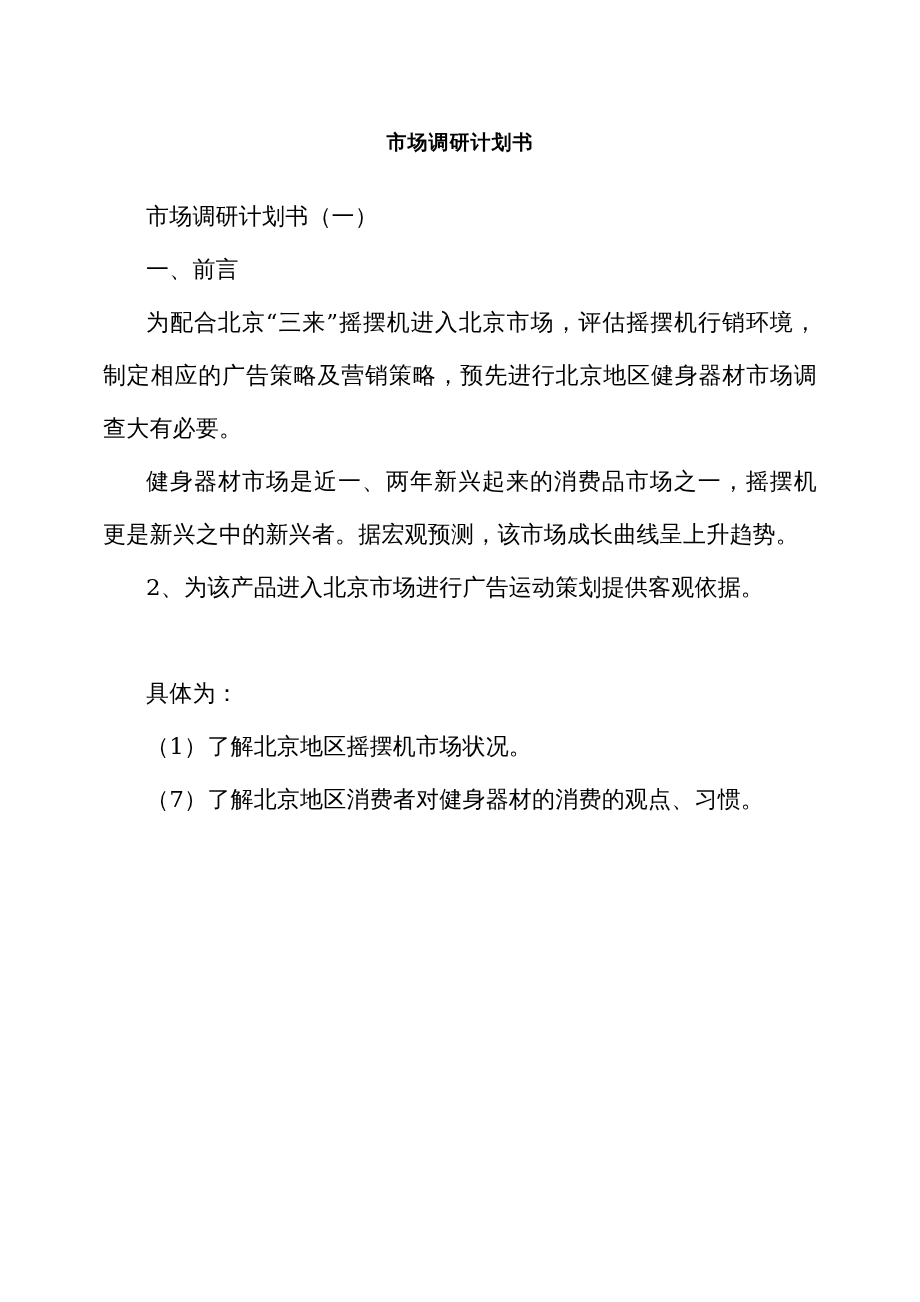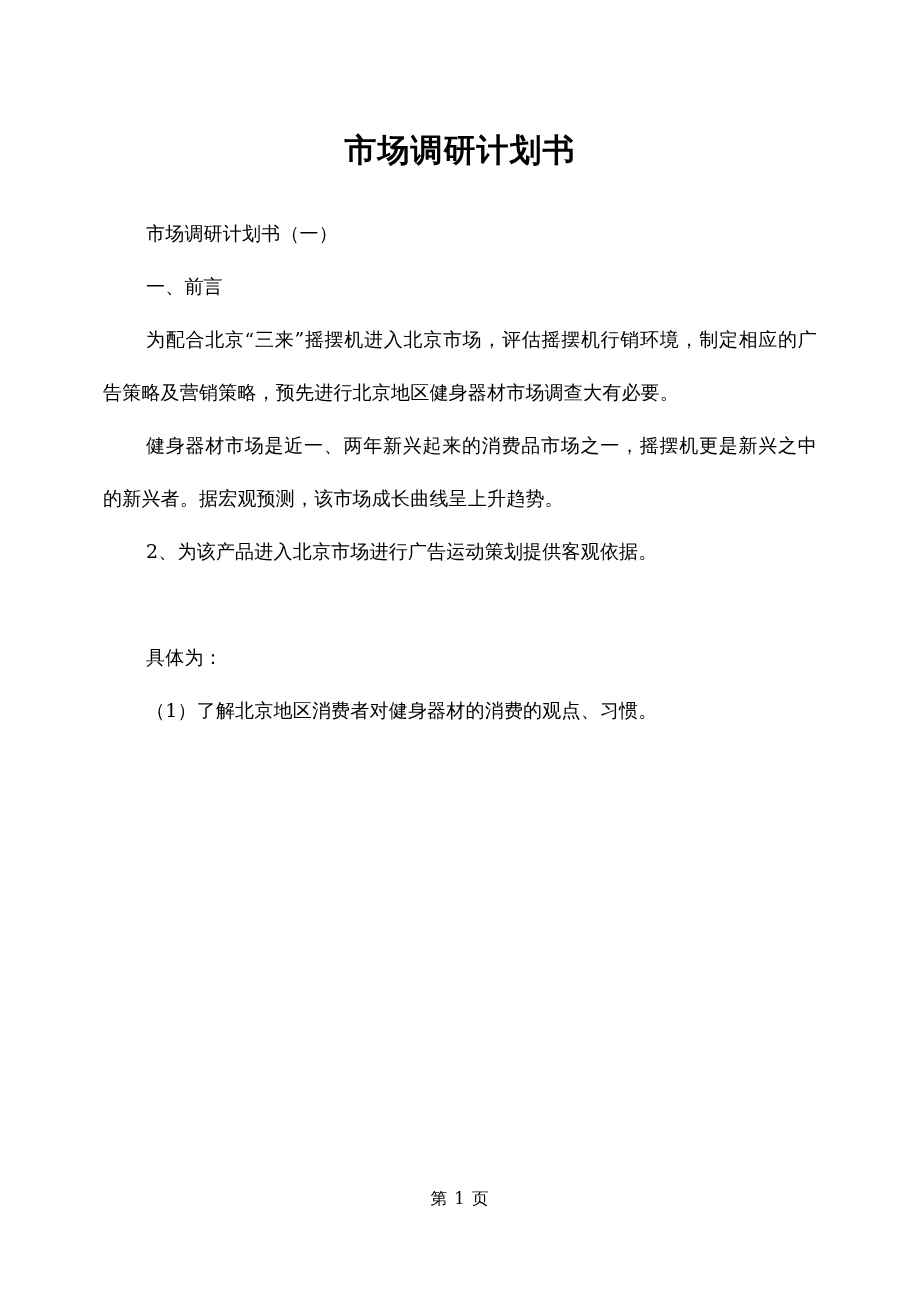--- a/index.html
+++ b/index.html
@@ -26,32 +26,32 @@
   .content {
     position: absolute;
     left: 103px;
     top: 0;
     width: 714px;
   }
   .doc-title {
     text-align: center;
     font-family: "DejaVu Sans", "Liberation Sans", sans-serif;
     font-weight: bold;
-    font-size: 32px;
+    font-size: 20px;
     letter-spacing: 1px;
     margin-top: 128px;
     margin-bottom: 0;
     line-height: 1.4;
   }
   .body-block {
     margin-top: 34px;
   }
   p.para {
     margin: 0 0 0 0;
-    font-size: 19px;
+    font-size: 23px;
     line-height: 53px;
     text-align: justify;
     text-justify: inter-ideograph;
     letter-spacing: 0.2px;
   }
   p.indent {
     text-indent: 43px;
   }
   p.blank {
     height: 53px;
@@ -74,17 +74,17 @@
   <div class="content">
     <h1 class="doc-title">市场调研计划书</h1>
     <div class="body-block">
       <p class="para indent">市场调研计划书（一）</p>
       <p class="para indent">一、前言</p>
       <p class="para indent">为配合北京“三来”摇摆机进入北京市场，评估摇摆机行销环境，制定相应的广告策略及营销策略，预先进行北京地区健身器材市场调查大有必要。</p>
       <p class="para indent">健身器材市场是近一、两年新兴起来的消费品市场之一，摇摆机更是新兴之中的新兴者。据宏观预测，该市场成长曲线呈上升趋势。</p>
       <p class="para indent">2、为该产品进入北京市场进行广告运动策划提供客观依据。</p>
       <p class="para blank"></p>
       <p class="para indent">具体为：</p>
-      <p class="para indent">（1）了解北京地区消费者对健身器材的消费的观点、习惯。</p>
+      <p class="para indent">（1）了解北京地区摇摆机市场状况。</p>
+      <p class="para indent">（7）了解北京地区消费者对健身器材的消费的观点、习惯。</p>
     </div>
   </div>
-  <div class="footer">第 1 页</div>
 </div>
 
 </body></html>

